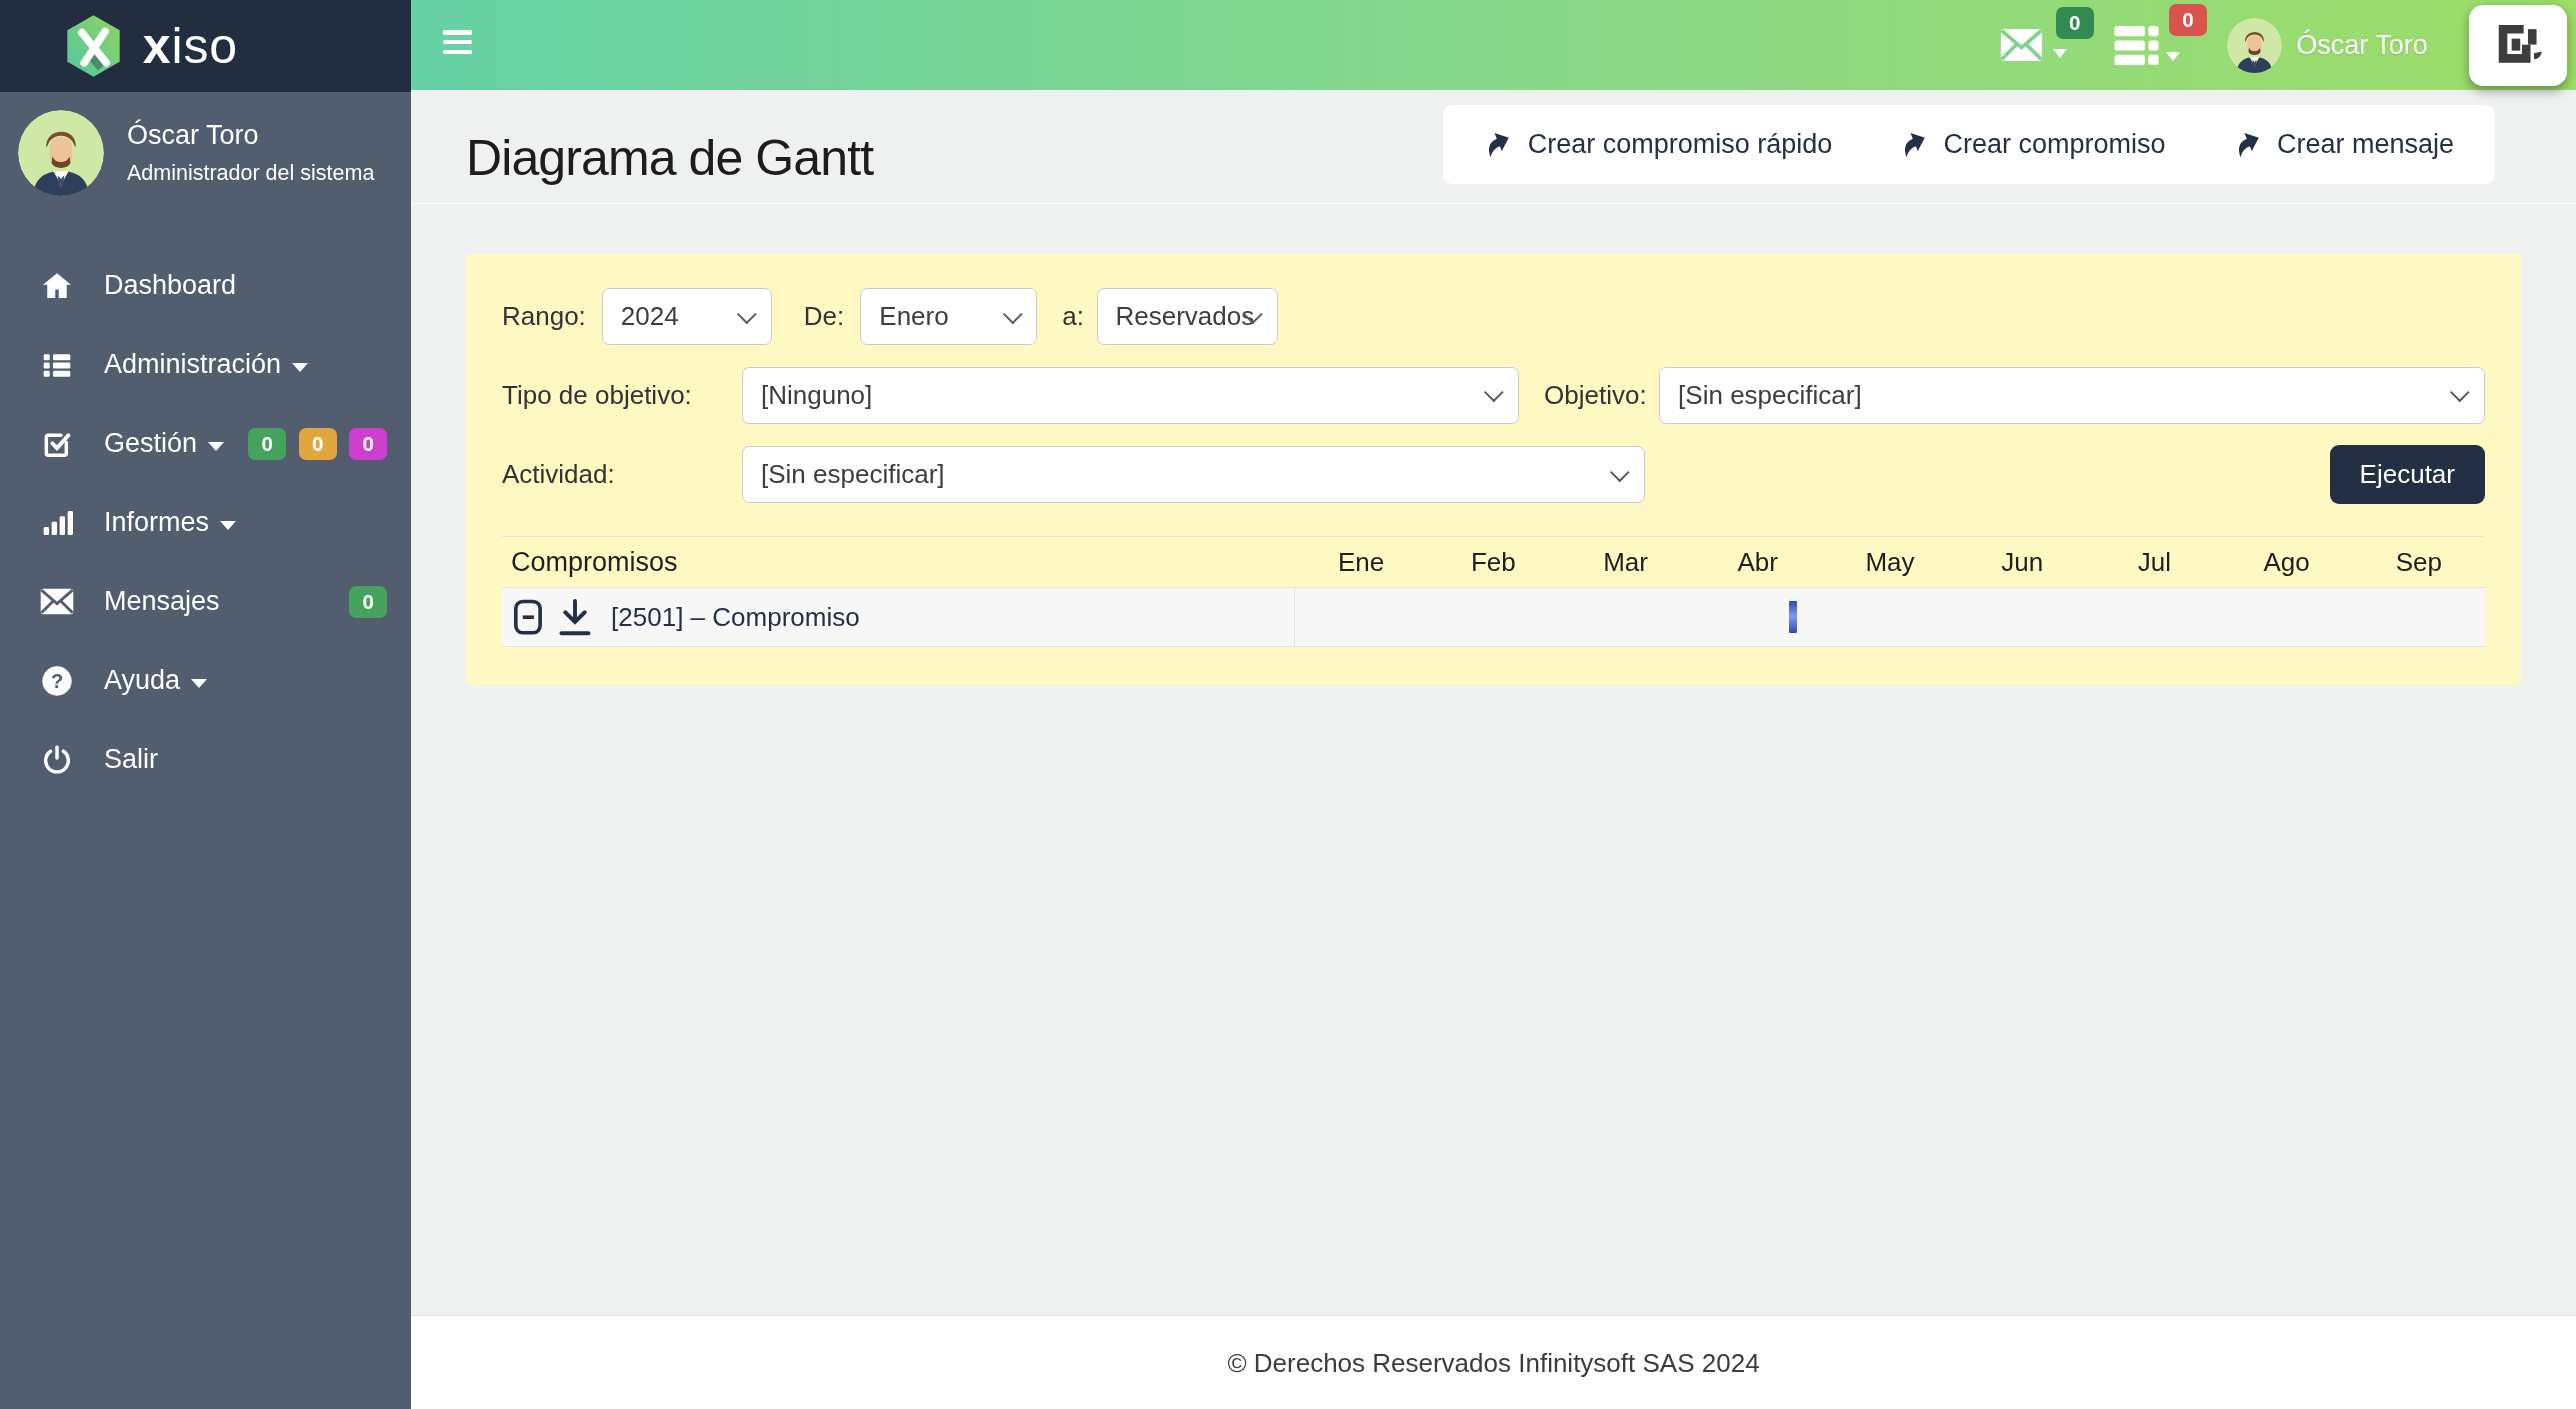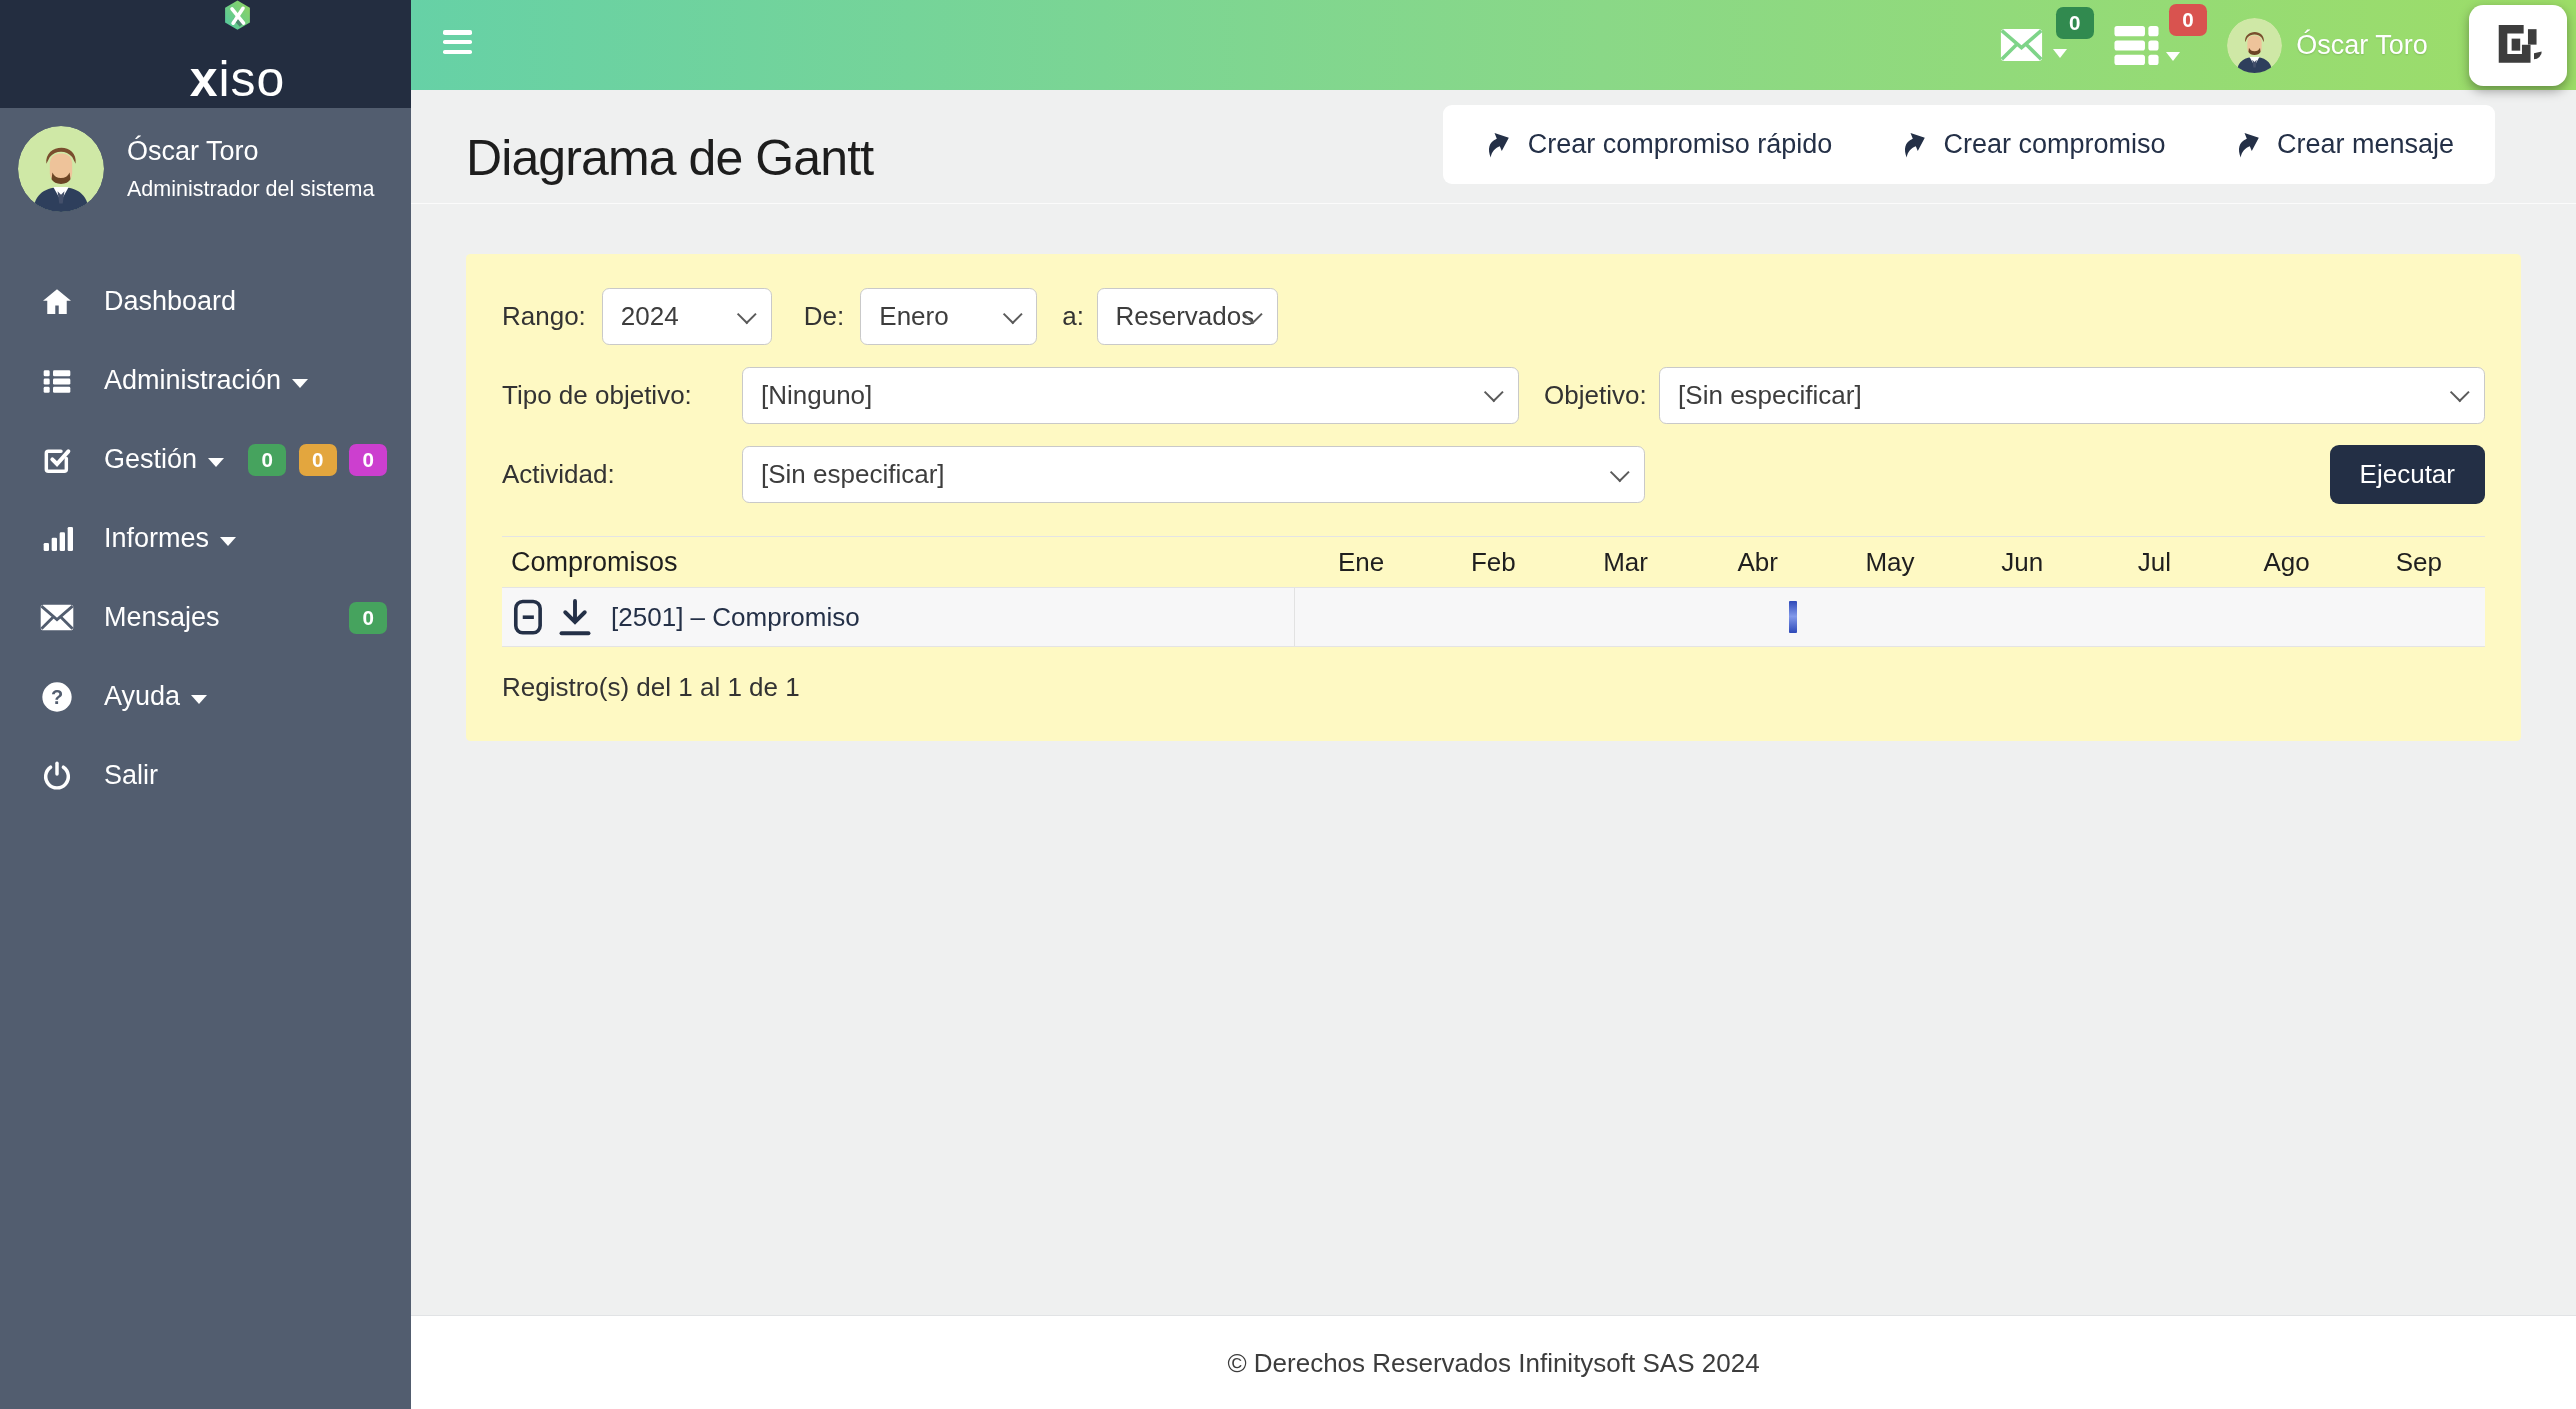--- a/index.html
+++ b/index.html
@@ -10,22 +10,22 @@
     position: relative;
     color: #222;
   }
 
   
   .sidebar {
     position: absolute; left: 0; top: 0; bottom: 0; width: 411px;
     background: #525d6f; z-index: 5;
   }
   .logo-area {
-    height: 108px; background: #232d40;
-    display: flex; align-items: center; padding-left: 64px; gap: 19.7px; flex-direction: column;
+    height: 92px; background: #232d40;
+    display: flex; align-items: center; padding-left: 64px; gap: 19.7px;
   }
   .brand { font-size: 50px; color: #fff; letter-spacing: 0.9px; }
   .brand b { font-weight: 700; }
   .brand span.light { font-weight: 300; }
   .user-panel { display: flex; align-items: center; gap: 23px; padding: 18px 0 9px 18px; }
   .avatar { border-radius: 50%; overflow: hidden; flex: none; }
   .avatar.big { width: 86px; height: 86px; }
   .avatar.small { width: 55px; height: 55px; }
   .user-meta .u-name { color: #fff; font-size: 27px; font-weight: 500; }
   .user-meta .u-role { color: #fff; font-size: 21.5px; font-weight: 400; margin-top: 10.7px; }
@@ -420,20 +420,19 @@
             </svg>
           </span>
           <span class="row-text">[2501] – Compromiso</span>
         </div>
         <div class="td-months">
           <span class="gantt-bar" style="left: 41.5%;"></span>
         </div>
       </div>
     </div>
 
-    <div class="summary">Registro(s) del 1 al 1 de 1</div>
   </div>
 </div>
 
 <div class="footer">
   <span>© Derechos Reservados Infinitysoft SAS 2024</span>
 </div>
 
 
 </body></html>

